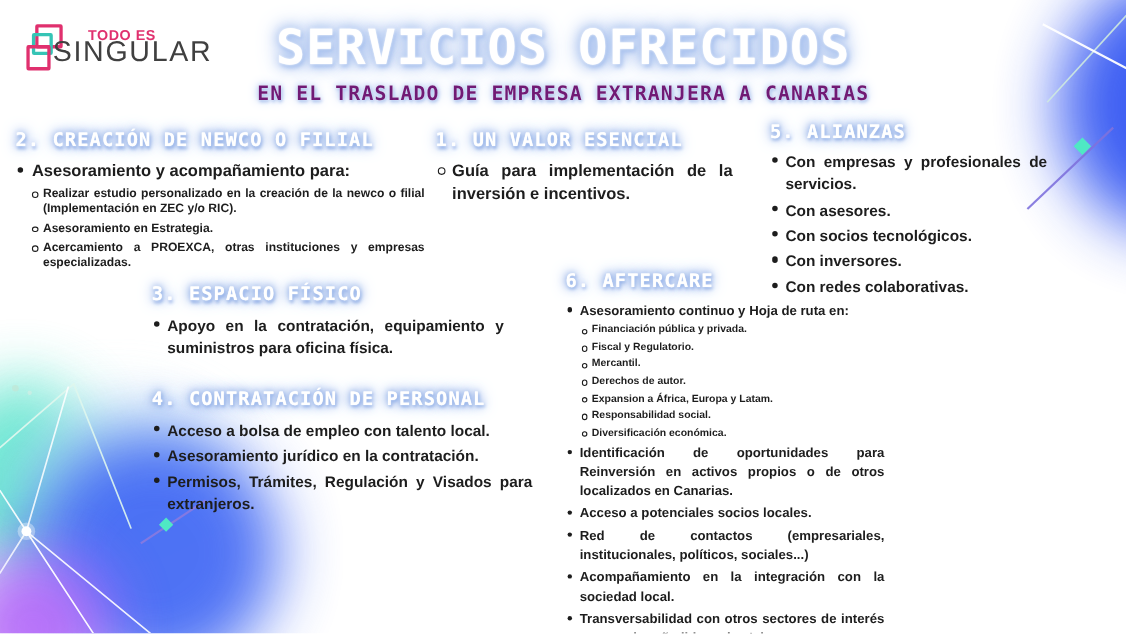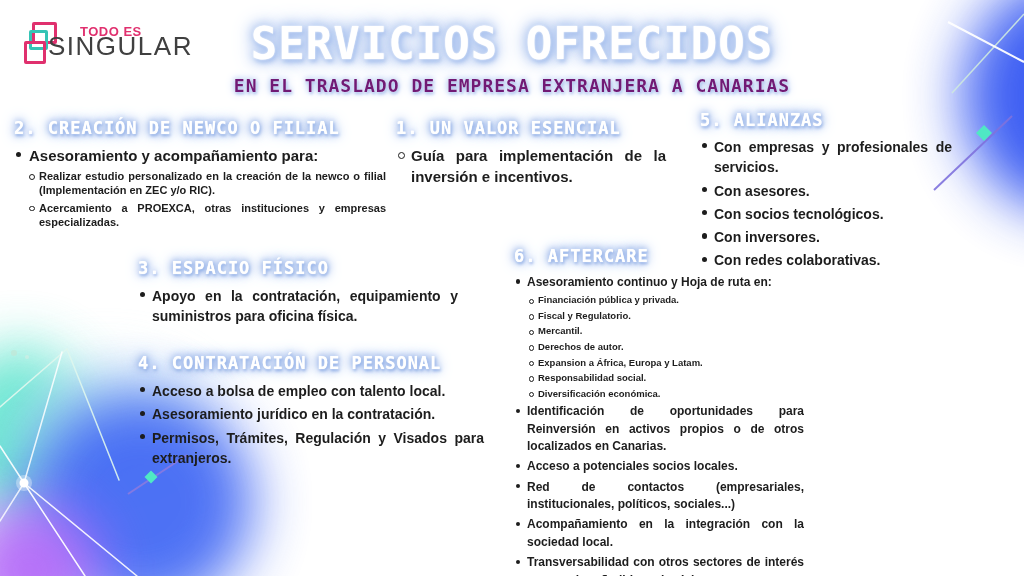--- a/index.html
+++ b/index.html
@@ -125,20 +125,21 @@
     <h1 class="title">SERVICIOS OFRECIDOS</h1>
     <h2 class="subtitle">EN EL TRASLADO DE EMPRESA EXTRANJERA A CANARIAS</h2>
   </div>
 
   <section class="sec" id="sec-newco">
     <h3 class="sec-h">2. CREACIÓN DE NEWCO O FILIAL</h3>
     <ul class="items">
 
     <li class="mk-disc sz-xl">Asesoramiento y acompañamiento para:</li>
         <li class="mk-circle sz-sm in-1">Realizar estudio personalizado en la creación de la newco o filial (Implementación en ZEC y/o RIC).</li>
+        <li class="mk-circle sz-sm in-1">Asesoramiento en Estrategia.</li>
         <li class="mk-circle sz-sm in-1">Acercamiento a PROEXCA, otras instituciones y empresas especializadas.</li>
       </ul>
   </section>
 
   <section class="sec" id="sec-valor">
     <h3 class="sec-h">1. UN VALOR ESENCIAL</h3>
     <ul class="items">
 
     <li class="mk-circle sz-xl">Guía para implementación de la inversión e incentivos.</li>
       </ul>

